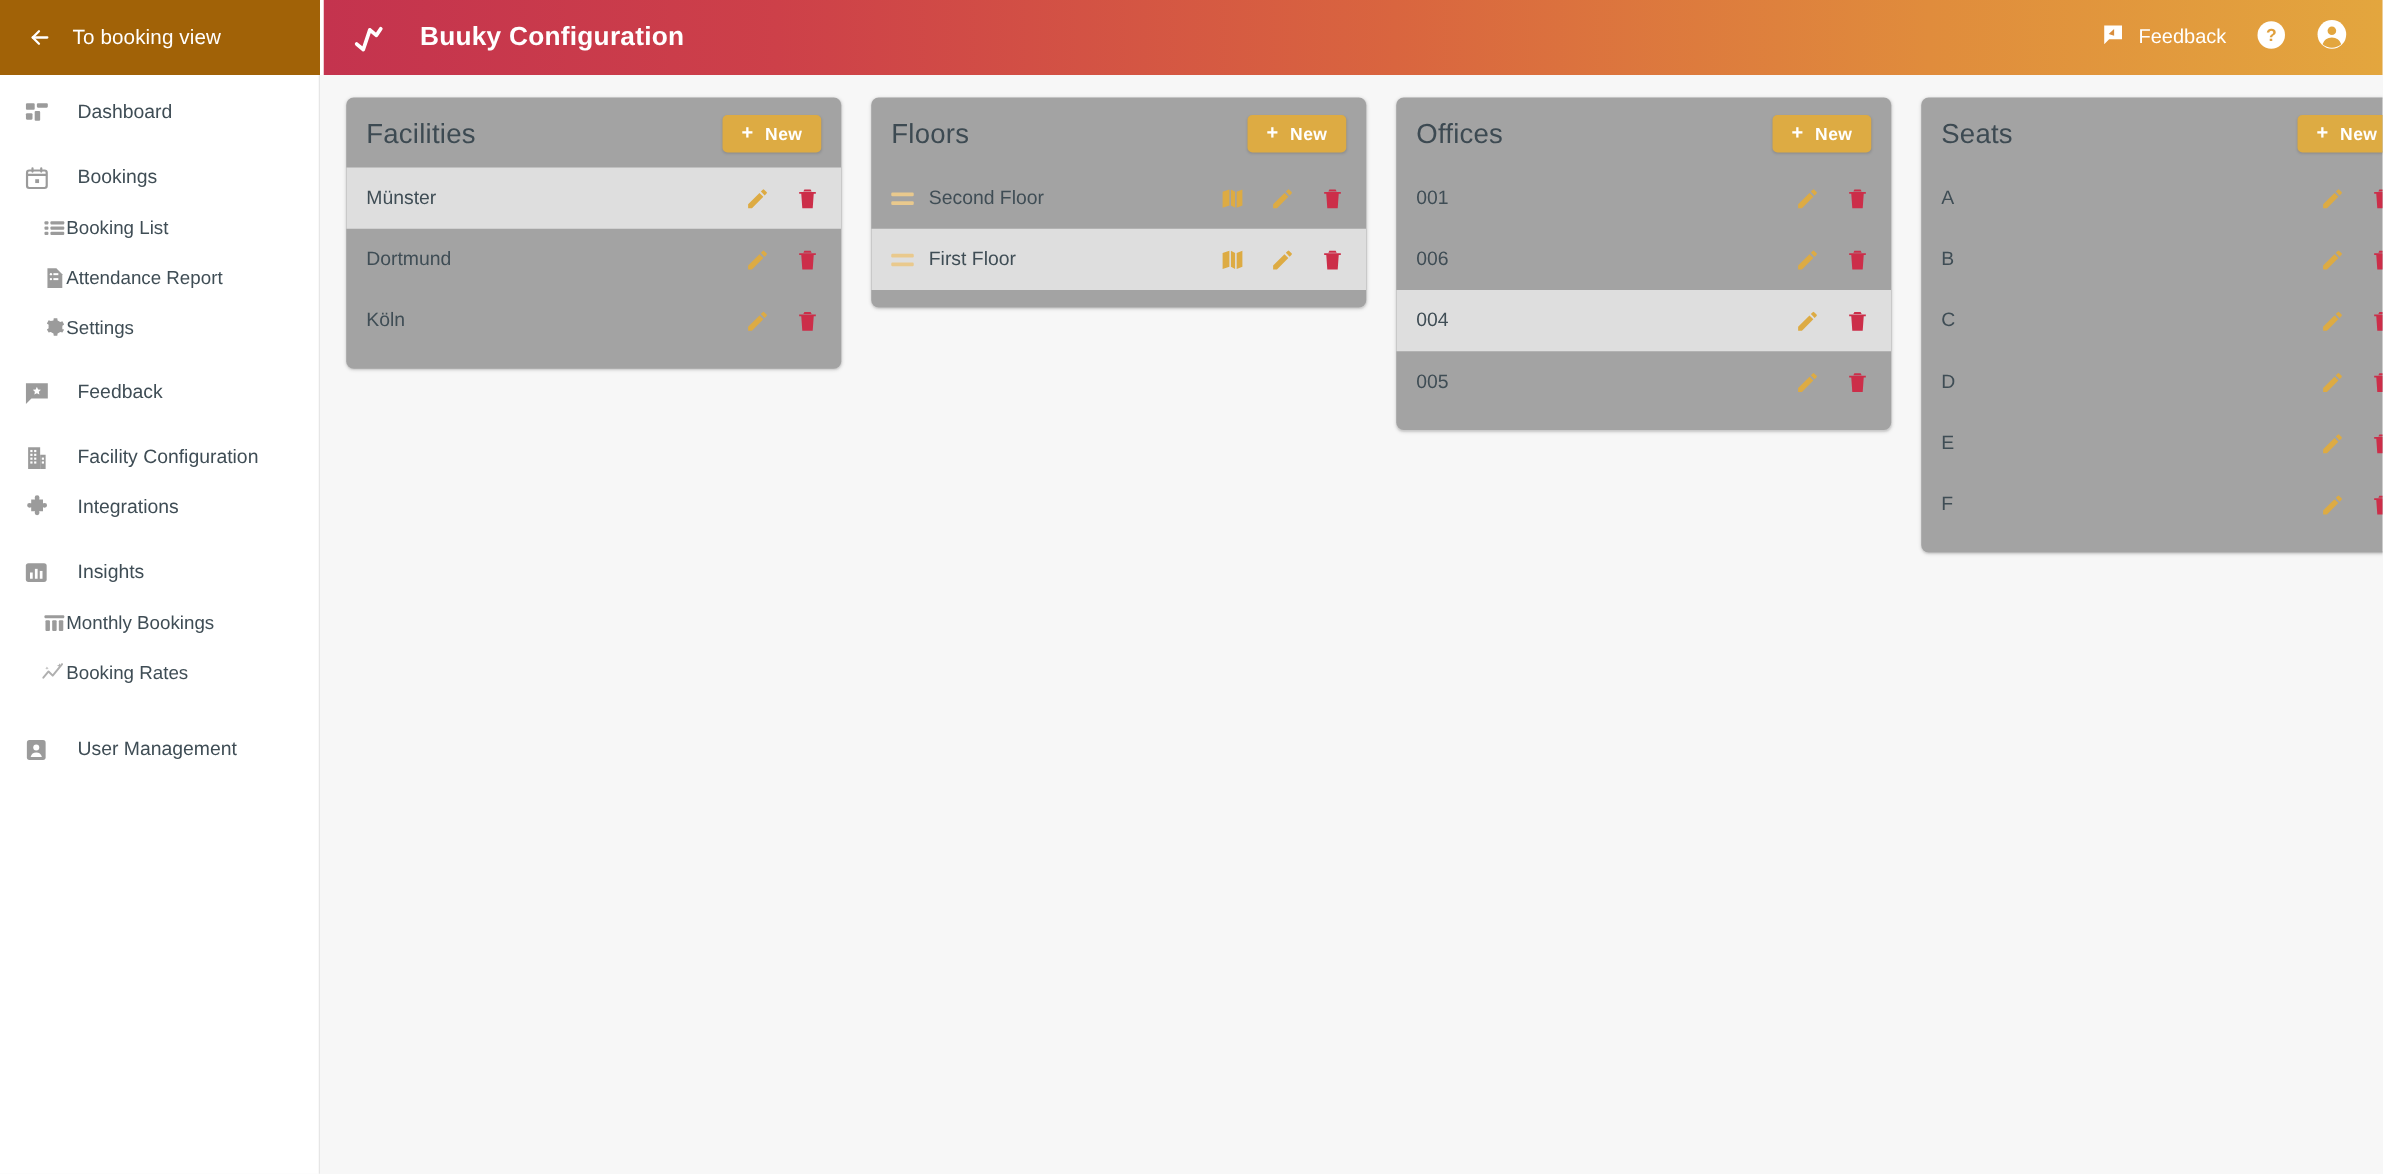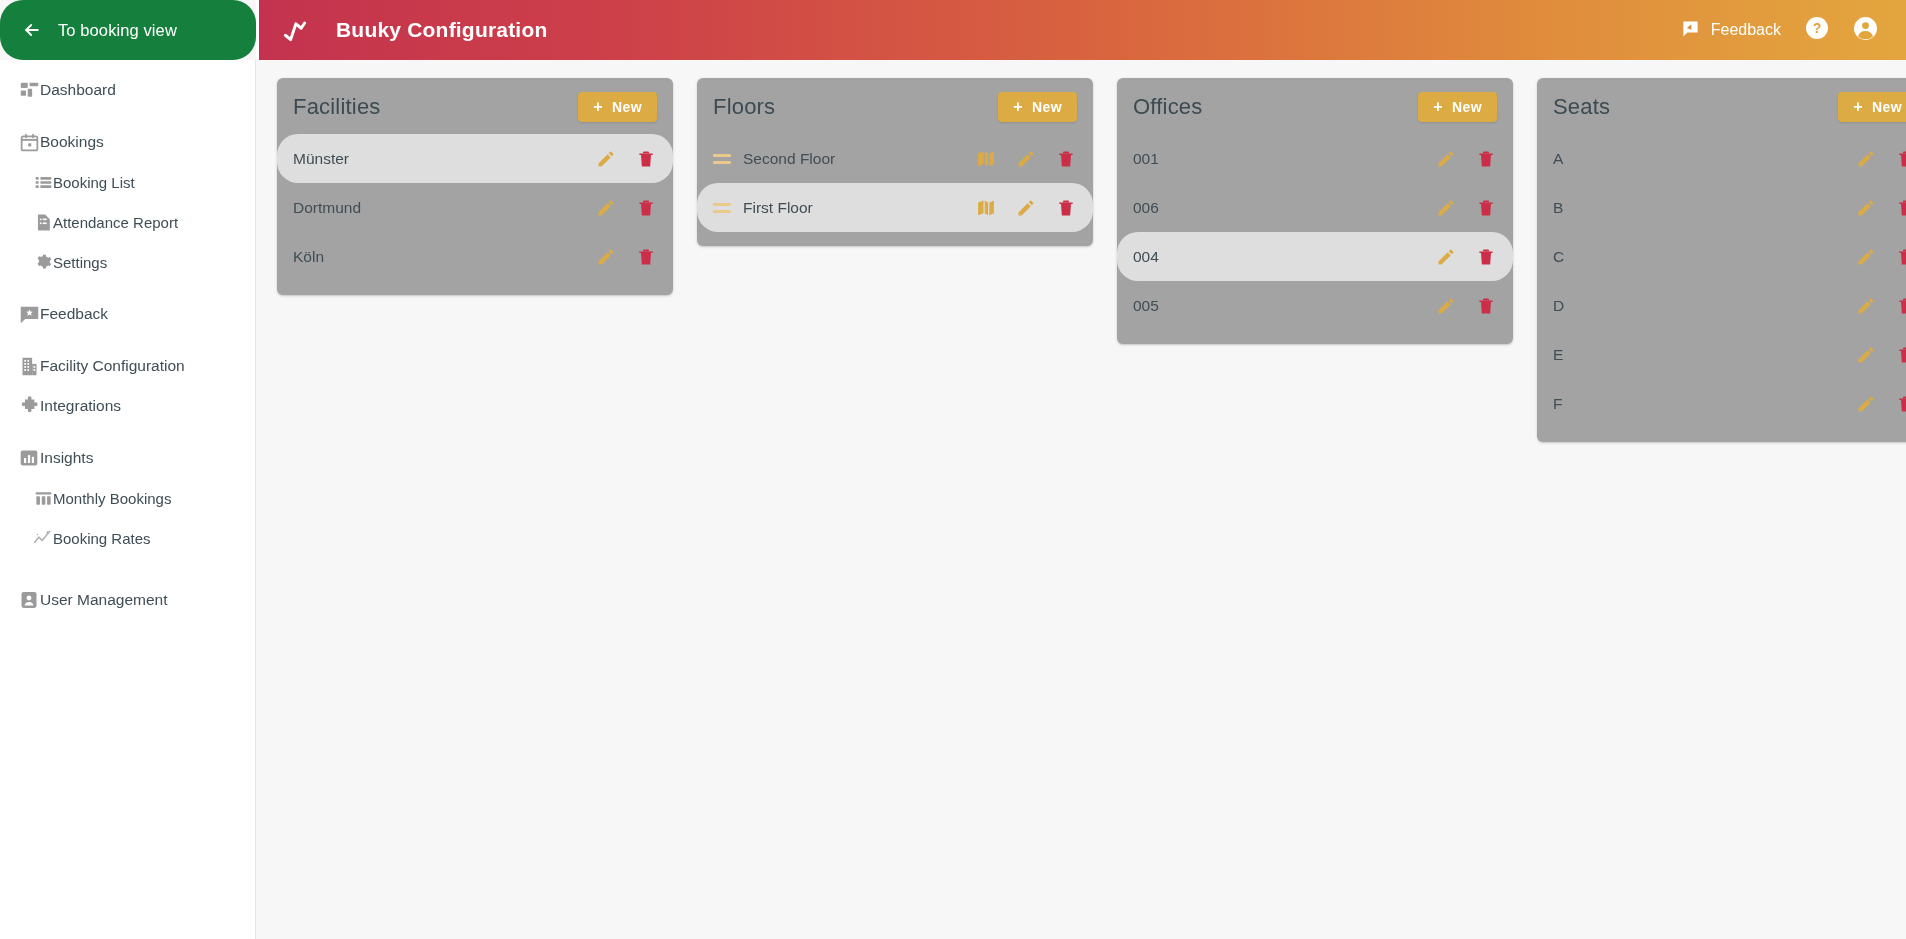--- a/index.html
+++ b/index.html
@@ -12,26 +12,25 @@
 
   
   .topbar {
     position: absolute; top: 0; left: 0;
     width: 1906px; height: 60px;
     display: flex; align-items: stretch;
     z-index: 10;
   }
   .topbar-left {
     width: 256px; height: 60px;
-    background: #15803d;
+    background: #a16207;
     display: flex; align-items: center;
     padding-left: 22px;
     gap: 16px;
     cursor: pointer;
-    border-radius: 23px;
   }
   .back-arrow { width: 20px; height: 20px; flex: 0 0 20px; }
   .back-label {
     color: #ffffff; font-size: 16.5px; letter-spacing: .1px;
     white-space: nowrap;
   }
   .topbar-gap { width: 3px; background: #ffffff; }
   .topbar-right {
     flex: 1; height: 60px;
     background: linear-gradient(90deg, #c4334e 0%, #cd4049 22%, #d9653f 52%, #e08c3c 78%, #e3a63e 100%);
@@ -59,21 +58,21 @@
     background: #ffffff;
     border-right: 1px solid #e6e6e6;
     padding-top: 10px;
     overflow: hidden;
   }
   .nav-item {
     display: flex; align-items: center;
     height: 40px; cursor: pointer;
     color: #3d4a52;
   }
-  .nav-item.top { padding-left: 18px; }
+  .nav-item.top { padding-left: 18px; gap: 22px; }
   .nav-item.sub { padding-left: 33px; }
   .nav-ico {
     width: 22px; height: 22px; flex: 0 0 22px;
     display: flex; align-items: center; justify-content: center;
   }
   .nav-item.sub .nav-ico { width: 20px; height: 20px; flex: 0 0 20px; }
   .nav-label { font-size: 15.5px; color: #3f4d55; white-space: nowrap; }
   .nav-item.sub .nav-label { font-size: 15px; }
   .nav-gap-sm { height: 12px; }
   .nav-gap-md { height: 22px; }
@@ -119,21 +118,20 @@
     box-shadow: 0 1px 2px rgba(0,0,0,.12);
   }
   .new-btn .plus { font-size: 16px; font-weight: bold; line-height: 1; }
 
   .row {
     display: flex; align-items: center;
     height: 49px;
     padding: 0 16px;
     cursor: pointer;
     position: relative;
-    border-radius: 21px;
   }
   .row.selected { background: #dedede; }
   .row-drag {
     width: 18px; height: 14px; flex: 0 0 18px;
     margin-right: 12px;
     display: flex; flex-direction: column; justify-content: center; gap: 4px;
     cursor: grab;
   }
   .row-drag i { display: block; height: 3px; background: #e9c98d; border-radius: 1px; }
   .row-label {

